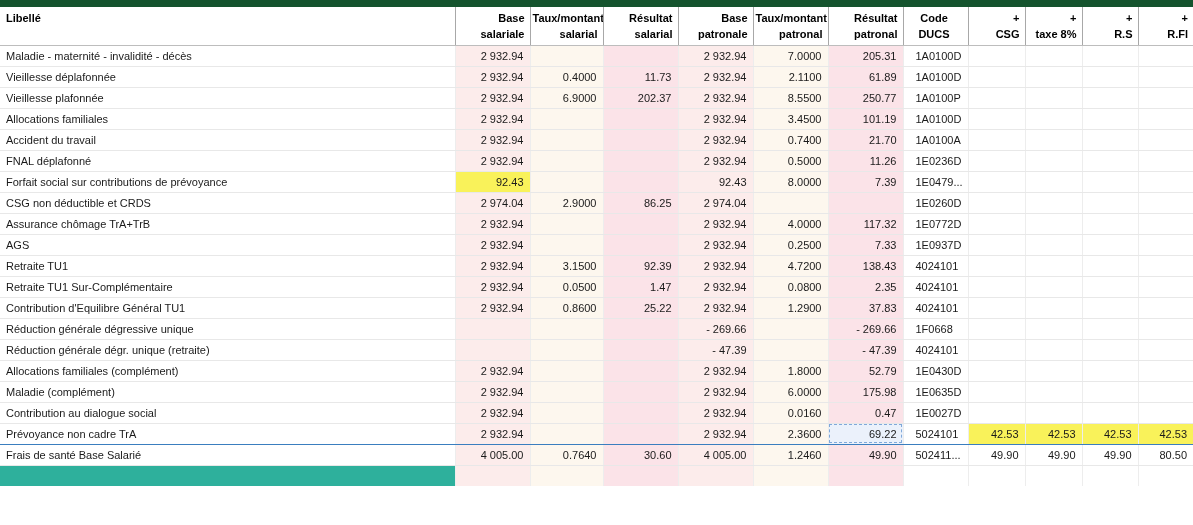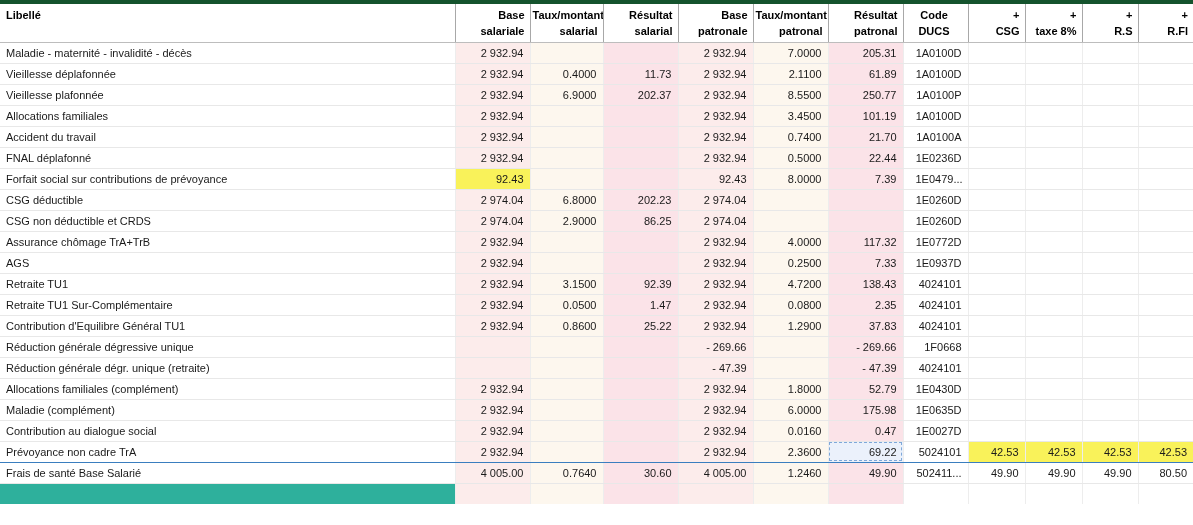--- a/index.html
+++ b/index.html
@@ -1,38 +1,38 @@
 <!DOCTYPE html>
 <html><head>
 <meta charset="utf-8">
 <style>
   * { margin:0; padding:0; box-sizing:border-box; }
   html,body { background:#ffffff; }
   body { font-family:"Liberation Sans", sans-serif; }
   .grid {
     width:1193px; height:525px; overflow:hidden;
-    border-top:4px solid #14532d; background:#fff;
+    border-top:7px solid #14532d; background:#fff;
   }
   table { border-collapse:collapse; table-layout:fixed; width:1193px; }
   th {
     font-size:11px; font-weight:bold; color:#000; background:#fff;
     height:38px; vertical-align:top; text-align:right;
     padding:3px 5px 2px 2px; border-left:1px solid #a8a8a8;
     border-bottom:1px solid #bdbdbd; white-space:nowrap; overflow:hidden;
   }
   th.col-libelle { border-left:none; text-align:left; padding-left:6px; }
   th.col-code { text-align:center; }
   th .h1, th .h2 { display:block; line-height:16px; }
   td {
     font-size:11px; color:#1a1a1a; height:21px; padding:2px 6px;
     border-bottom:1px solid #e8e8e8; border-left:1px solid #ededed;
     white-space:nowrap; overflow:hidden; text-align:right; background:#fff;
   }
   td.col-libelle { text-align:left; border-left:none; }
-  td.col-code { text-align:right;padding-left:12px; }
+  td.col-code { text-align:left;padding-left:12px; }
   td.col-base_sal, td.col-base_pat { background:#FCECEB; }
   td.col-taux_sal, td.col-taux_pat { background:#FDF7EE; }
   td.col-res_sal,  td.col-res_pat  { background:#FBE3E8; }
   tr.brut td { background:#F9E3C5 !important; border-bottom-color:#eccfa6; }
   tr.selected td { border-top:1px solid #3A7EBF; border-bottom:1px solid #3A7EBF; }
   td.hl { background:#F9F25A !important; }
   td.active-cell {
     background:#EBF1FB !important;
     outline:1px dashed #7FA8D9; outline-offset:-2px;
   }
@@ -181,50 +181,36 @@
           <td class="col-r_s"></td>
           <td class="col-r_f"></td>
         </tr>
         <tr>
           <td class="col-libelle">FNAL déplafonné</td>
           <td class="col-base_sal">2 932.94</td>
           <td class="col-taux_sal"></td>
           <td class="col-res_sal"></td>
           <td class="col-base_pat">2 932.94</td>
           <td class="col-taux_pat">0.5000</td>
-          <td class="col-res_pat">22.44</td>
+          <td class="col-res_pat">11.26</td>
           <td class="col-code">1E0236D</td>
           <td class="col-csg"></td>
           <td class="col-taxe8"></td>
           <td class="col-r_s"></td>
           <td class="col-r_f"></td>
         </tr>
         <tr>
           <td class="col-libelle">Forfait social sur contributions de prévoyance</td>
           <td class="col-base_sal hl">92.43</td>
           <td class="col-taux_sal"></td>
           <td class="col-res_sal"></td>
           <td class="col-base_pat">92.43</td>
           <td class="col-taux_pat">8.0000</td>
           <td class="col-res_pat">7.39</td>
           <td class="col-code">1E0479...</td>
-          <td class="col-csg"></td>
-          <td class="col-taxe8"></td>
-          <td class="col-r_s"></td>
-          <td class="col-r_f"></td>
-        </tr>
-        <tr>
-          <td class="col-libelle">CSG déductible</td>
-          <td class="col-base_sal">2 974.04</td>
-          <td class="col-taux_sal">6.8000</td>
-          <td class="col-res_sal">202.23</td>
-          <td class="col-base_pat">2 974.04</td>
-          <td class="col-taux_pat"></td>
-          <td class="col-res_pat"></td>
-          <td class="col-code">1E0260D</td>
           <td class="col-csg"></td>
           <td class="col-taxe8"></td>
           <td class="col-r_s"></td>
           <td class="col-r_f"></td>
         </tr>
         <tr>
           <td class="col-libelle">CSG non déductible et CRDS</td>
           <td class="col-base_sal">2 974.04</td>
           <td class="col-taux_sal">2.9000</td>
           <td class="col-res_sal">86.25</td>

